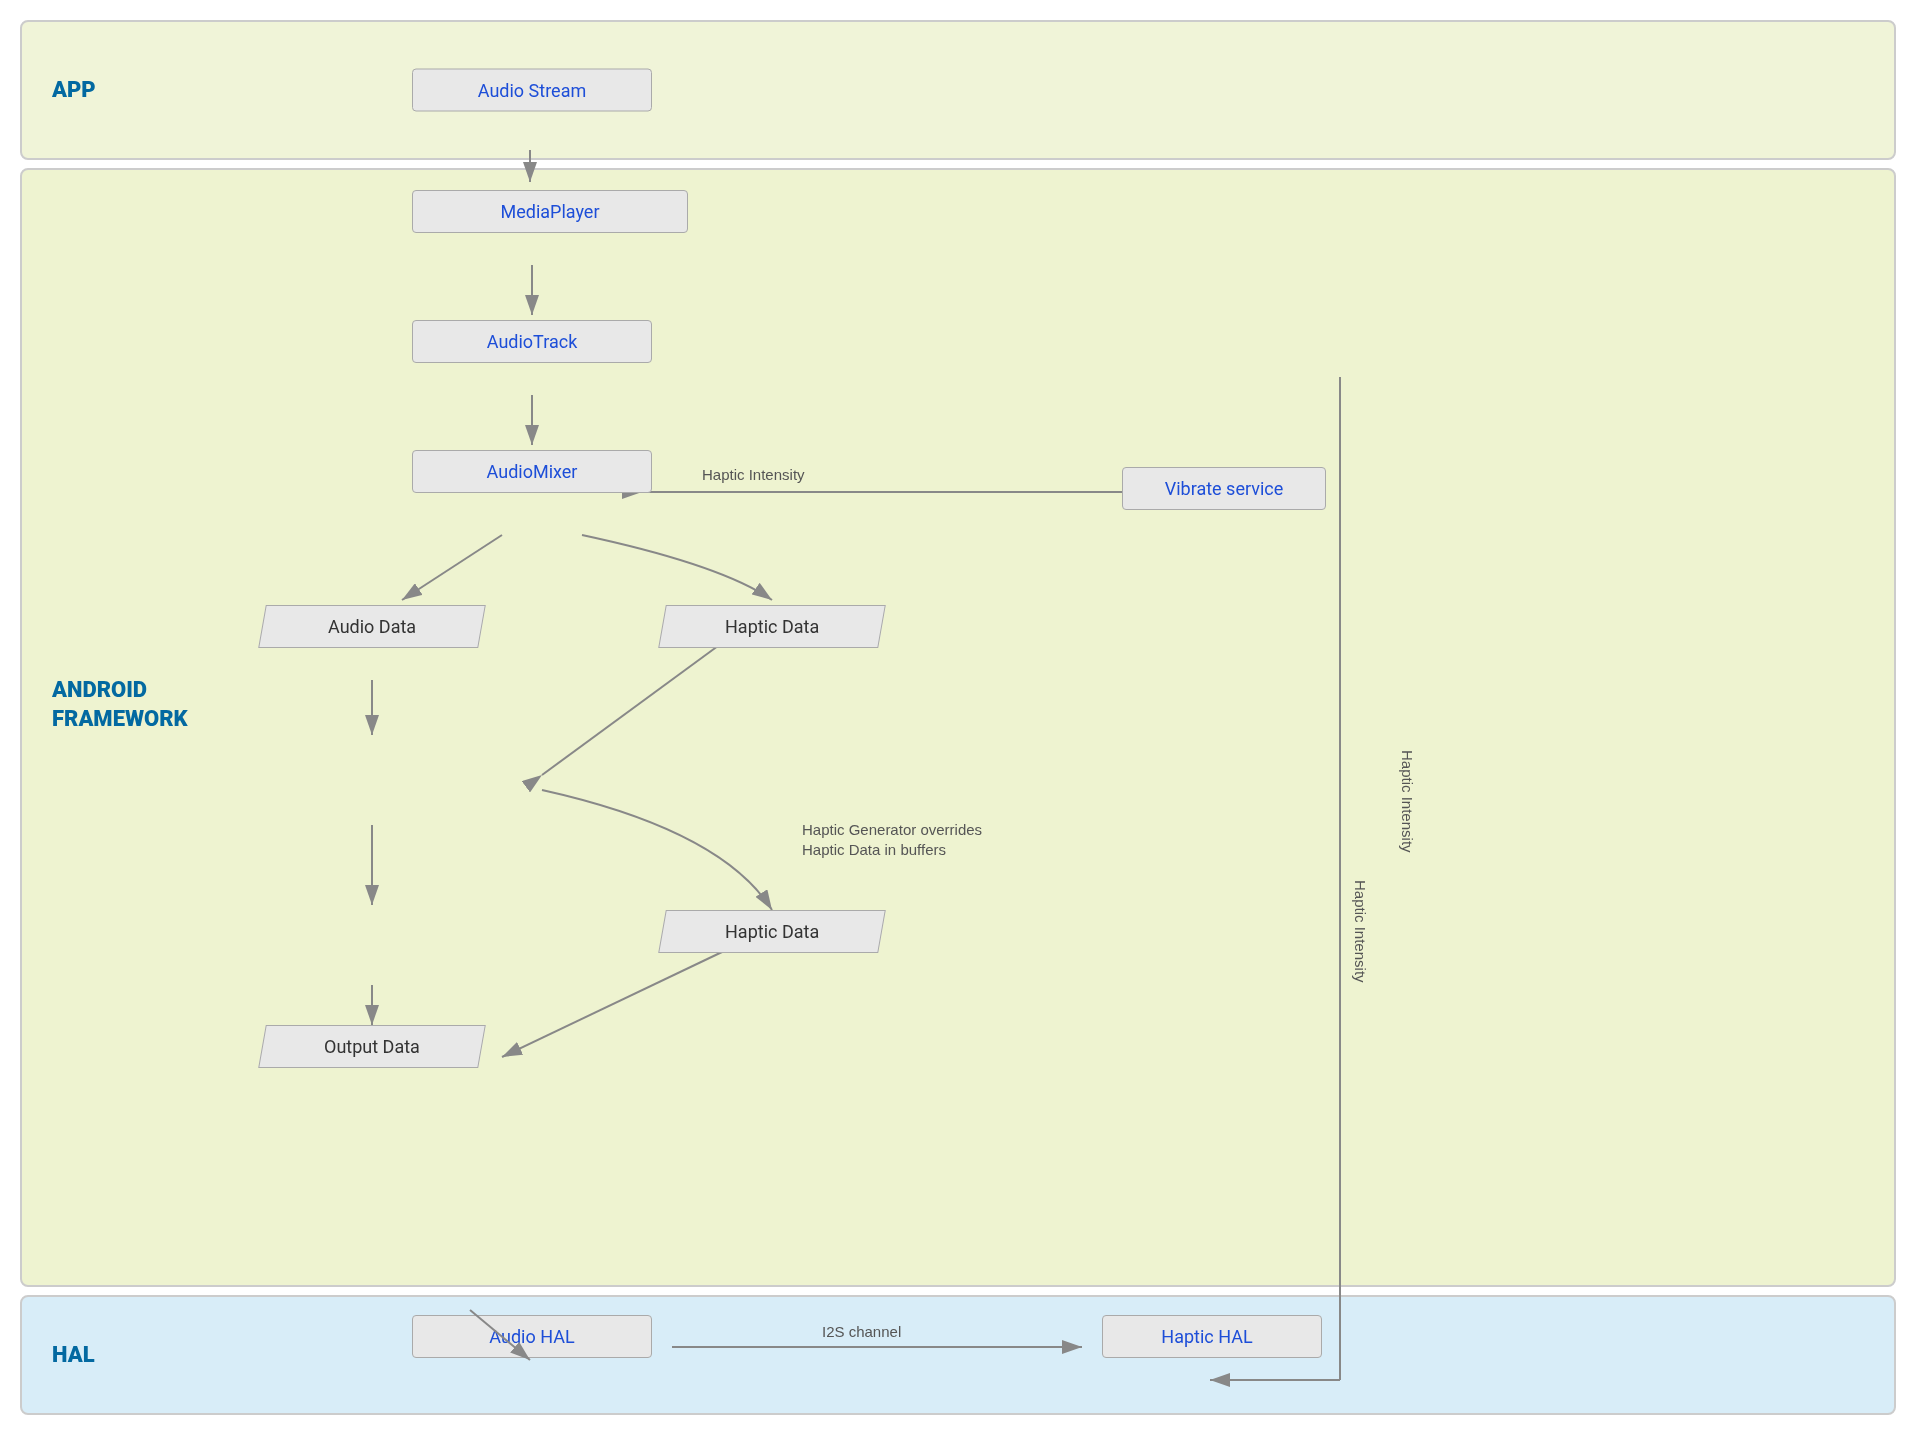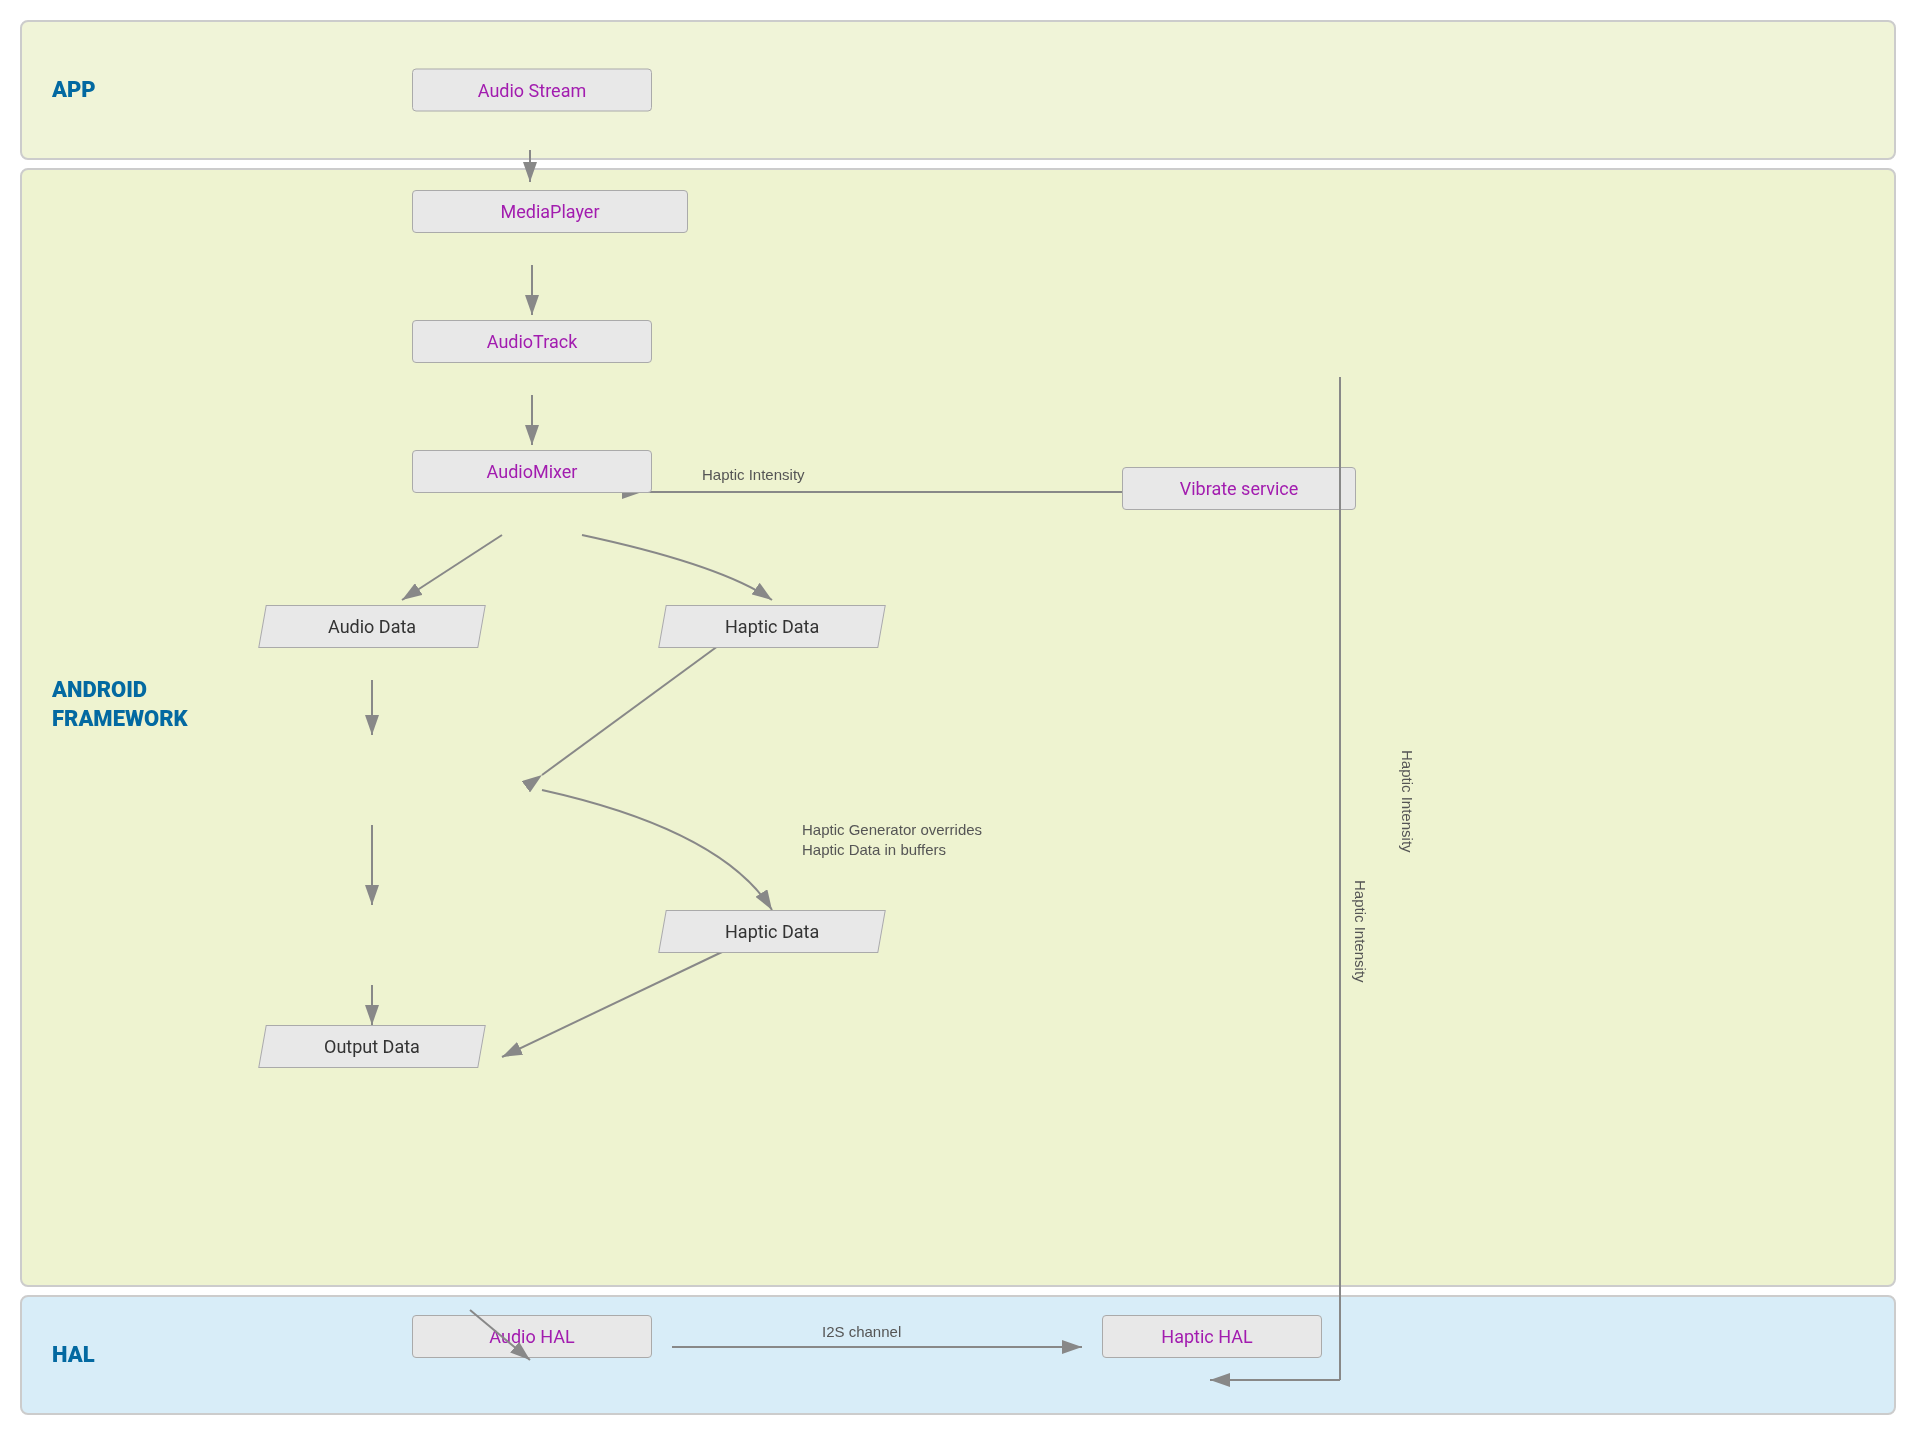--- a/index.html
+++ b/index.html
@@ -68,21 +68,21 @@
     .section-hal .section-label {
       top: 50%;
       transform: translateY(-50%);
     }
     .box {
       background: #e8e8e8;
       border: 1.5px solid #aaa;
       border-radius: 4px;
       padding: 10px 20px;
       font-size: 18px;
-      color: #a21caf;
+      color: #1d4ed8;
       text-align: center;
       white-space: nowrap;
     }
     .parallelogram {
       background: #e8e8e8;
       border: 1.5px solid #aaa;
       padding: 10px 30px;
       font-size: 18px;
       color: #333;
       text-align: center;
@@ -169,21 +169,21 @@
 
     <div style="position:absolute; left:390px; top:150px;">
       <div class="box" style="width:240px;">AudioTrack</div>
     </div>
 
     <div style="position:absolute; left:390px; top:280px;">
       <div class="box" style="width:240px;">AudioMixer</div>
     </div>
 
     <div style="position:absolute; left:1100px; top:297px;">
-      <div class="box" style="width:234px;">Vibrate service</div>
+      <div class="box" style="width:204px;">Vibrate service</div>
     </div>
 
     <div style="position:absolute; left:240px; top:435px;">
       <div class="parallelogram" style="width:220px;"><span>Audio Data</span></div>
     </div>
 
     <div style="position:absolute; left:640px; top:435px;">
       <div class="parallelogram" style="width:220px;"><span>Haptic Data</span></div>
     </div>
 

